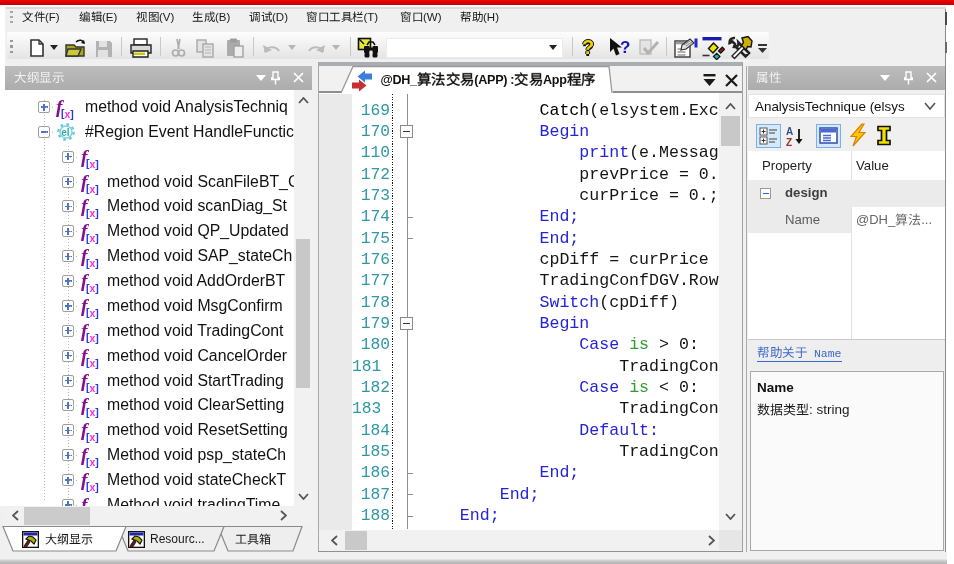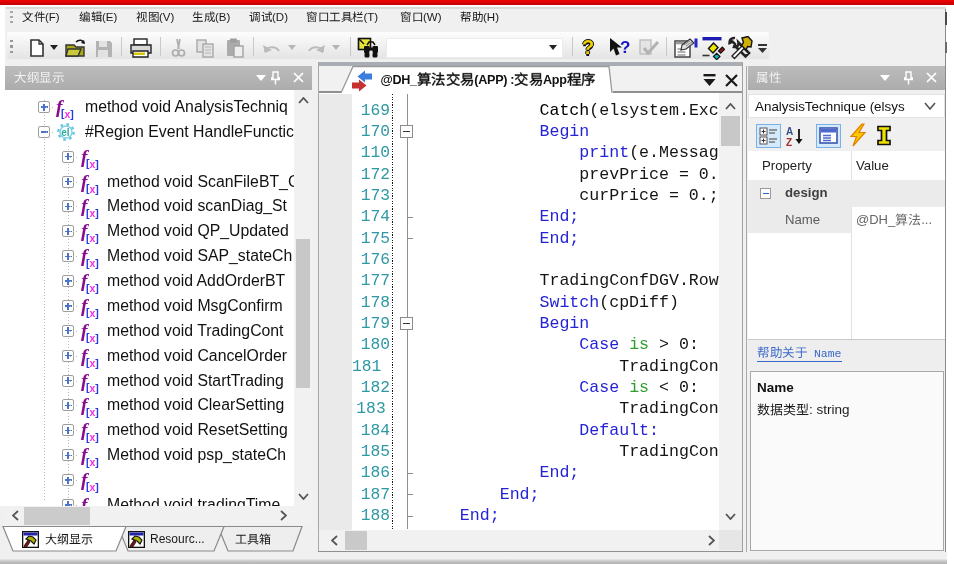--- a/index.html
+++ b/index.html
@@ -324,20 +324,21 @@
 <div class="a" style="left:59.5px;top:364.5px;width:7px;height:1.4px;background:#4a74c8"></div>
 <div class="a" style="left:62.3px;top:361.7px;width:1.4px;height:7px;background:#4a74c8"></div>
 <div class="a" style="left:65px;top:365.1px;width:9px;height:1px;background:repeating-linear-gradient(90deg,#b8b8b8 0 1px,transparent 1px 3px)"></div>
 <div class="a" style="left:76px;top:354.1px;white-space:nowrap"><span style="font:italic bold 19.5px 'Liberation Serif';color:#8a0d90">f</span><span style="font:bold 10.5px 'Liberation Sans';color:#2538e8;vertical-align:-4.5px;margin-left:-1.5px">[</span><span style="font:bold 10.5px 'Liberation Sans';color:#ef2fe0;vertical-align:-4.5px">x</span><span style="font:bold 10.5px 'Liberation Sans';color:#2538e8;vertical-align:-4.5px">]</span></div>
 <div class="a" style="left:102px;top:356.1px;font-size:15.8px;line-height:18px;color:#111;white-space:nowrap">Method void psp_stateCh</div>
 <div class="a" style="left:57px;top:383.9px;width:12px;height:12px;background:#fff;border:1px solid #9e9e9e;border-radius:2px"></div>
 <div class="a" style="left:59.5px;top:389.3px;width:7px;height:1.4px;background:#4a74c8"></div>
 <div class="a" style="left:62.3px;top:386.6px;width:1.4px;height:7px;background:#4a74c8"></div>
 <div class="a" style="left:65px;top:389.9px;width:9px;height:1px;background:repeating-linear-gradient(90deg,#b8b8b8 0 1px,transparent 1px 3px)"></div>
 <div class="a" style="left:76px;top:378.9px;white-space:nowrap"><span style="font:italic bold 19.5px 'Liberation Serif';color:#8a0d90">f</span><span style="font:bold 10.5px 'Liberation Sans';color:#2538e8;vertical-align:-4.5px;margin-left:-1.5px">[</span><span style="font:bold 10.5px 'Liberation Sans';color:#ef2fe0;vertical-align:-4.5px">x</span><span style="font:bold 10.5px 'Liberation Sans';color:#2538e8;vertical-align:-4.5px">]</span></div>
+<div class="a" style="left:102px;top:380.9px;font-size:15.8px;line-height:18px;color:#111;white-space:nowrap">Method void stateCheckT</div>
 <div class="a" style="left:57px;top:408.8px;width:12px;height:12px;background:#fff;border:1px solid #9e9e9e;border-radius:2px"></div>
 <div class="a" style="left:59.5px;top:414.2px;width:7px;height:1.4px;background:#4a74c8"></div>
 <div class="a" style="left:62.3px;top:411.4px;width:1.4px;height:7px;background:#4a74c8"></div>
 <div class="a" style="left:65px;top:414.8px;width:9px;height:1px;background:repeating-linear-gradient(90deg,#b8b8b8 0 1px,transparent 1px 3px)"></div>
 <div class="a" style="left:76px;top:403.8px;white-space:nowrap"><span style="font:italic bold 19.5px 'Liberation Serif';color:#8a0d90">f</span><span style="font:bold 10.5px 'Liberation Sans';color:#2538e8;vertical-align:-4.5px;margin-left:-1.5px">[</span><span style="font:bold 10.5px 'Liberation Sans';color:#ef2fe0;vertical-align:-4.5px">x</span><span style="font:bold 10.5px 'Liberation Sans';color:#2538e8;vertical-align:-4.5px">]</span></div>
 <div class="a" style="left:102px;top:405.8px;font-size:15.8px;line-height:18px;color:#111;white-space:nowrap">Method void tradingTime</div>
 </div>
 <div class="a" style="left:294px;top:90px;width:18px;height:416px;background:#f1f1f1"></div>
 <svg class="a" style="left:298px;top:97px" width="11" height="7" viewBox="0 0 11 7">
     <path d="M1 6l4.5-5L10 6" fill="none" stroke="#555" stroke-width="1.8"></path>
@@ -438,33 +439,34 @@
 <div class="row mono" style="left:101px;top:48.9px;font-size:16.6px;line-height:21.32px;letter-spacing:0">                <span style="color:#2424d6">print</span><span style="color:#151515">(e.Messag</span></div>
 <div class="row mono" style="left:33px;top:70.3px;width:38px;text-align:right;font-size:16.3px;line-height:21.32px;color:#2e98a4">172</div>
 <div class="row mono" style="left:101px;top:70.3px;font-size:16.6px;line-height:21.32px;letter-spacing:0">                <span style="color:#151515">prevPrice = 0.</span></div>
 <div class="row mono" style="left:33px;top:91.6px;width:38px;text-align:right;font-size:16.3px;line-height:21.32px;color:#2e98a4">173</div>
 <div class="row mono" style="left:101px;top:91.6px;font-size:16.6px;line-height:21.32px;letter-spacing:0">                <span style="color:#151515">curPrice = 0.;</span></div>
 <div class="row mono" style="left:33px;top:112.9px;width:38px;text-align:right;font-size:16.3px;line-height:21.32px;color:#2e98a4">174</div>
 <div class="row mono" style="left:101px;top:112.9px;font-size:16.6px;line-height:21.32px;letter-spacing:0">            <span style="color:#2424d6">End;</span></div>
 <div class="row mono" style="left:33px;top:134.2px;width:38px;text-align:right;font-size:16.3px;line-height:21.32px;color:#2e98a4">175</div>
 <div class="row mono" style="left:101px;top:134.2px;font-size:16.6px;line-height:21.32px;letter-spacing:0">            <span style="color:#2424d6">End;</span></div>
 <div class="row mono" style="left:33px;top:155.5px;width:38px;text-align:right;font-size:16.3px;line-height:21.32px;color:#2e98a4">176</div>
+<div class="row mono" style="left:101px;top:155.5px;font-size:16.6px;line-height:21.32px;letter-spacing:0">            <span style="color:#151515">cpDiff = curPrice</span></div>
 <div class="row mono" style="left:33px;top:176.9px;width:38px;text-align:right;font-size:16.3px;line-height:21.32px;color:#2e98a4">177</div>
 <div class="row mono" style="left:101px;top:176.9px;font-size:16.6px;line-height:21.32px;letter-spacing:0">            <span style="color:#151515">TradingConfDGV.Row</span></div>
 <div class="row mono" style="left:33px;top:198.2px;width:38px;text-align:right;font-size:16.3px;line-height:21.32px;color:#2e98a4">178</div>
 <div class="row mono" style="left:101px;top:198.2px;font-size:16.6px;line-height:21.32px;letter-spacing:0">            <span style="color:#2424d6">Switch</span><span style="color:#151515">(cpDiff)</span></div>
 <div class="row mono" style="left:33px;top:219.5px;width:38px;text-align:right;font-size:16.3px;line-height:21.32px;color:#2e98a4">179</div>
 <div class="row mono" style="left:101px;top:219.5px;font-size:16.6px;line-height:21.32px;letter-spacing:0">            <span style="color:#2424d6">Begin</span></div>
 <div class="row mono" style="left:33px;top:240.8px;width:38px;text-align:right;font-size:16.3px;line-height:21.32px;color:#2e98a4">180</div>
 <div class="row mono" style="left:101px;top:240.8px;font-size:16.6px;line-height:21.32px;letter-spacing:0">                <span style="color:#2424d6">Case</span><span style="color:#151515"> </span><span style="color:#2f9e2f">is</span><span style="color:#151515"> &gt; 0:</span></div>
 <div class="row mono" style="left:33px;top:262.1px;width:38px;text-align:left;font-size:16.3px;line-height:21.32px;color:#2e98a4">181</div>
 <div class="row mono" style="left:101px;top:262.1px;font-size:16.6px;line-height:21.32px;letter-spacing:0">                    <span style="color:#151515">TradingCon</span></div>
 <div class="row mono" style="left:33px;top:283.5px;width:38px;text-align:right;font-size:16.3px;line-height:21.32px;color:#2e98a4">182</div>
 <div class="row mono" style="left:101px;top:283.5px;font-size:16.6px;line-height:21.32px;letter-spacing:0">                <span style="color:#2424d6">Case</span><span style="color:#151515"> </span><span style="color:#2f9e2f">is</span><span style="color:#151515"> &lt; 0:</span></div>
-<div class="row mono" style="left:33px;top:304.8px;width:38px;text-align:center;font-size:16.3px;line-height:21.32px;color:#2e98a4">183</div>
+<div class="row mono" style="left:33px;top:304.8px;width:38px;text-align:left;font-size:16.3px;line-height:21.32px;color:#2e98a4">183</div>
 <div class="row mono" style="left:101px;top:304.8px;font-size:16.6px;line-height:21.32px;letter-spacing:0">                    <span style="color:#151515">TradingCon</span></div>
 <div class="row mono" style="left:33px;top:326.1px;width:38px;text-align:right;font-size:16.3px;line-height:21.32px;color:#2e98a4">184</div>
 <div class="row mono" style="left:101px;top:326.1px;font-size:16.6px;line-height:21.32px;letter-spacing:0">                <span style="color:#2424d6">Default:</span></div>
 <div class="row mono" style="left:33px;top:347.4px;width:38px;text-align:right;font-size:16.3px;line-height:21.32px;color:#2e98a4">185</div>
 <div class="row mono" style="left:101px;top:347.4px;font-size:16.6px;line-height:21.32px;letter-spacing:0">                    <span style="color:#151515">TradingCon</span></div>
 <div class="row mono" style="left:33px;top:368.7px;width:38px;text-align:right;font-size:16.3px;line-height:21.32px;color:#2e98a4">186</div>
 <div class="row mono" style="left:101px;top:368.7px;font-size:16.6px;line-height:21.32px;letter-spacing:0">            <span style="color:#2424d6">End;</span></div>
 <div class="row mono" style="left:33px;top:390.1px;width:38px;text-align:right;font-size:16.3px;line-height:21.32px;color:#2e98a4">187</div>
 <div class="row mono" style="left:101px;top:390.1px;font-size:16.6px;line-height:21.32px;letter-spacing:0">        <span style="color:#2424d6">End;</span></div>
 <div class="row mono" style="left:33px;top:411.4px;width:38px;text-align:right;font-size:16.3px;line-height:21.32px;color:#2e98a4">188</div>

